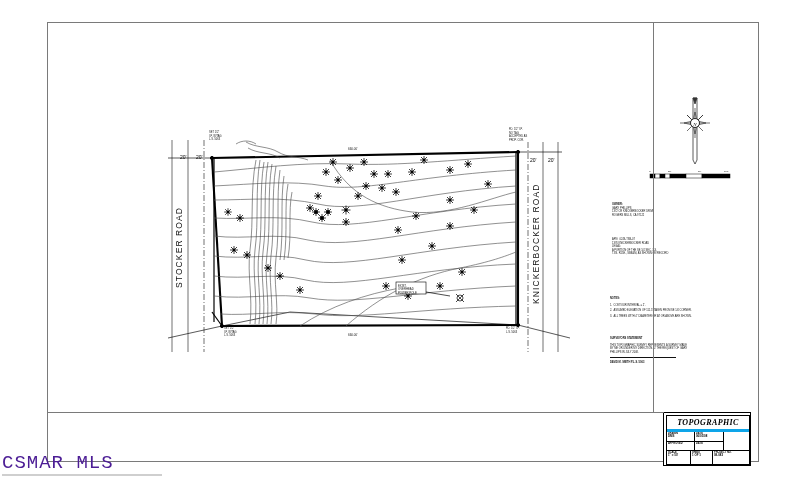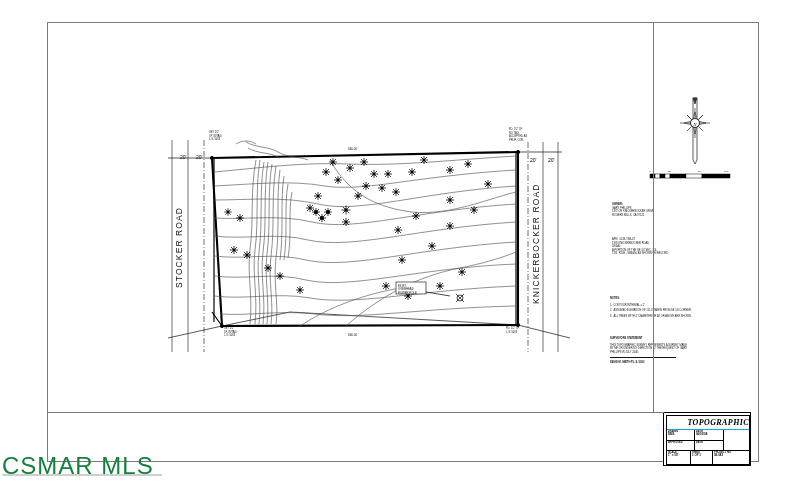--- a/index.html
+++ b/index.html
@@ -4,38 +4,38 @@
 <style>
   html,body{margin:0;padding:0;background:#ffffff;}
   body{width:800px;height:485px;position:relative;overflow:hidden;
        font-family:"Liberation Sans",sans-serif;color:#000;}
   #sheet{position:absolute;left:0;top:0;width:800px;height:485px;}
   .abs{position:absolute;}
   
   #sheet-border{left:47px;top:22px;width:712px;height:440px;
       border:1px solid #7a7a7a;box-sizing:border-box;background:#fff;}
   
-  #watermark{left:2px;top:452px;font-size:24px;letter-spacing:1px;
-      color:#15803d;font-family:Liberation Sans, sans-serif;white-space:nowrap;}
+  #watermark{left:2px;top:452px;font-size:19px;letter-spacing:1px;
+      color:#4c1d95;font-family:Liberation Mono, monospace;white-space:nowrap;}
   #watermark-rule{left:2px;top:474px;width:160px;height:2px;background:#cfcfcf;}
   
   .microtext{font-size:2.6px;line-height:3.5px;white-space:pre;color:#111;
       font-family:"Liberation Sans",sans-serif;letter-spacing:0px;}
   .microtext.b{font-weight:bold;}
   
   .roadname{font-size:8.5px;letter-spacing:1.1px;white-space:nowrap;
       font-family:"Liberation Sans",sans-serif;color:#111;
       transform-origin:0 0;}
   
   #titleblock{left:663px;top:412px;width:88px;height:54px;
       border:1px solid #000;box-sizing:border-box;background:#fff;}
   #tb-inner{position:absolute;left:2px;top:2px;width:84px;height:50px;
       border:1px solid #000;box-sizing:border-box;display:flex;flex-direction:column;}
-  #tb-title{height:13px;border-bottom:1px solid #0ea5e9;display:flex;
-      align-items:center;justify-content:flex-end;}
+  #tb-title{height:13px;border-bottom:3px solid #0ea5e9;display:flex;
+      align-items:center;justify-content:center;}
   #tb-title span{font-family:"Liberation Serif",serif;font-weight:bold;
       font-style:italic;font-size:8px;letter-spacing:.4px;}
   .tb-rows{flex:1;display:flex;flex-direction:column;}
   .tb-row{display:flex;flex:1;border-bottom:1px solid #000;}
   .tb-row:last-child{border-bottom:none;}
   .tb-cell{border-right:1px solid #000;box-sizing:border-box;
       padding:0 1px;overflow:hidden;position:relative;}
   .tb-cell:last-child{border-right:none;}
   .tb-k{font-size:2.6px;font-weight:bold;line-height:3px;display:block;}
   .tb-v{font-size:2.9px;font-weight:bold;line-height:3.4px;display:block;}

